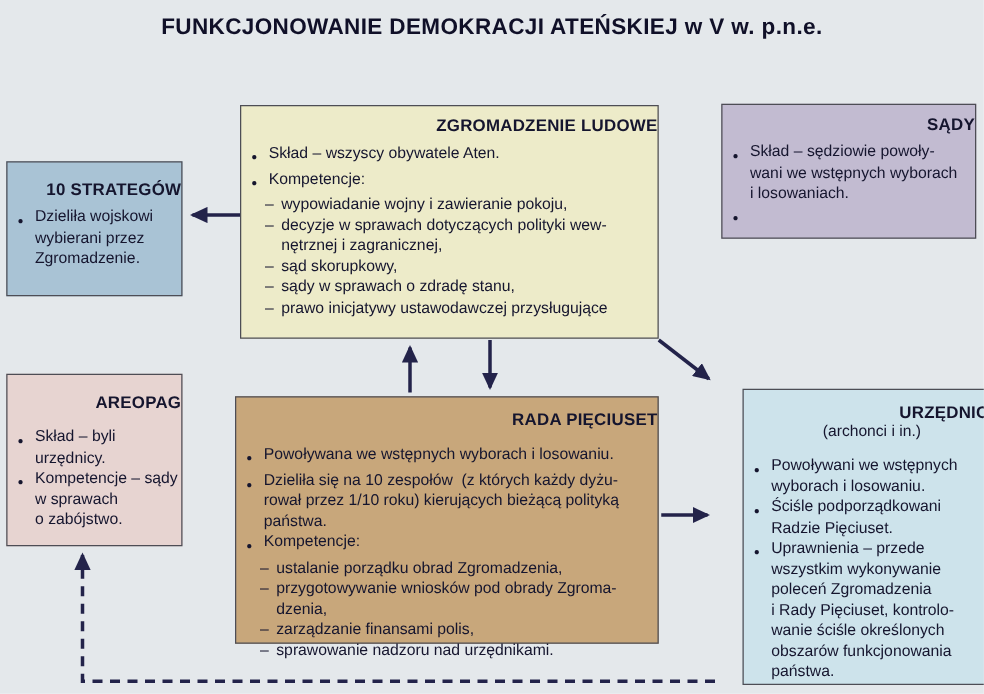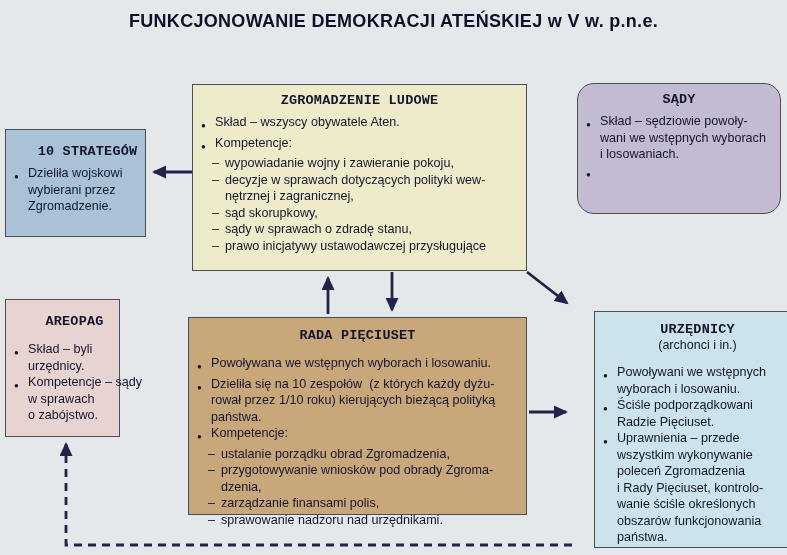--- a/index.html
+++ b/index.html
@@ -21,49 +21,48 @@
   .arrows-layer{
     position:absolute;left:0;top:0;width:787px;height:555px;
     pointer-events:none;
   }
   .box{
     position:absolute;
     border:1px solid #4d4d55;
     box-sizing:border-box;
   }
   .box-title{
-    text-align:center;
+    text-align:right;
     font-weight:bold;
     font-size:13.5px;
     padding-top:8px;
     letter-spacing:0.2px;
-    font-family:Liberation Mono, monospace;
   }
   .box-subtitle{
     text-align:center;
     font-size:12.5px;
     margin-top:1px;
   }
   .box-body{
     padding:6px 4px 4px 8px;
     font-size:12.6px;
     line-height:16.5px;
   }
   .pad-title{padding-top:14px;margin-left:24px;}
   .gap-body{padding-top:12px;}
   .item{display:flex;}
   .item .marker{flex:0 0 14px;}
   .item.bullet .marker{font-size:8px;padding-top:4px;}
   .item.dash{margin-left:11px;}
   .item.dash .marker{flex:0 0 13px;}
   .ln{display:block;white-space:pre;}
   #zgromadzenie{left:192px;top:84px;width:335px;height:187px;}
-  #sady{left:577px;top:83px;width:204px;height:131px;border-radius:17px;}
+  #sady{left:577px;top:83px;width:204px;height:108px;}
   #strategowie{left:5px;top:129px;width:141px;height:108px;}
-  #areopag{left:5px;top:299px;width:115px;height:138px;}
+  #areopag{left:5px;top:299px;width:141px;height:138px;}
   #rada{left:188px;top:317px;width:339px;height:198px;}
   #urzednicy{left:594px;top:311px;width:207px;height:237px;}
   #rada .box-title, #urzednicy .box-title{padding-top:10px;}
 </style>
 </head>
 <body>
 
 <div class="canvas">
 
   <div class="diagram-title">FUNKCJONOWANIE DEMOKRACJI ATEŃSKIEJ w V w. p.n.e.</div>

